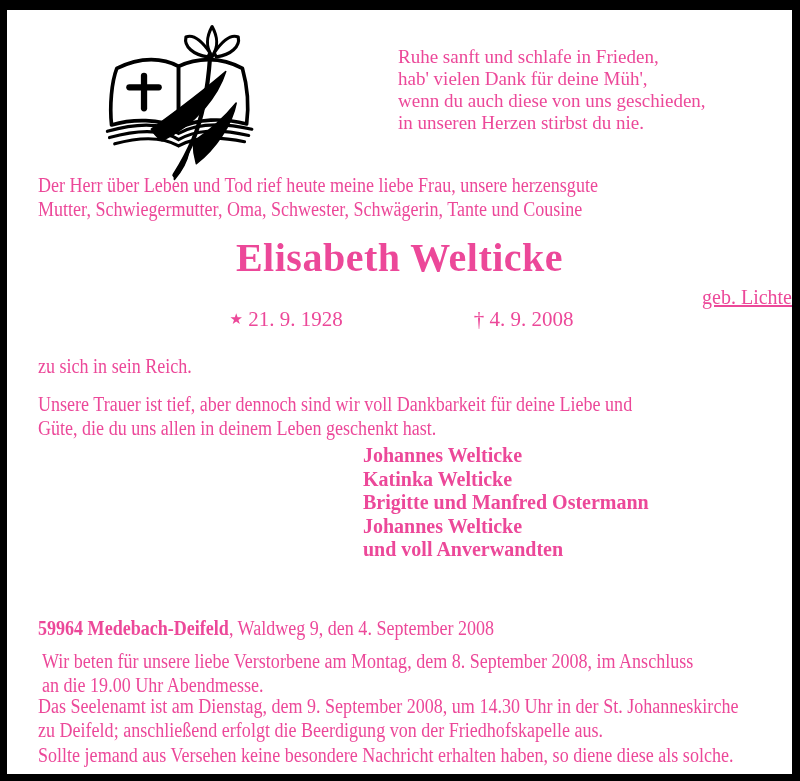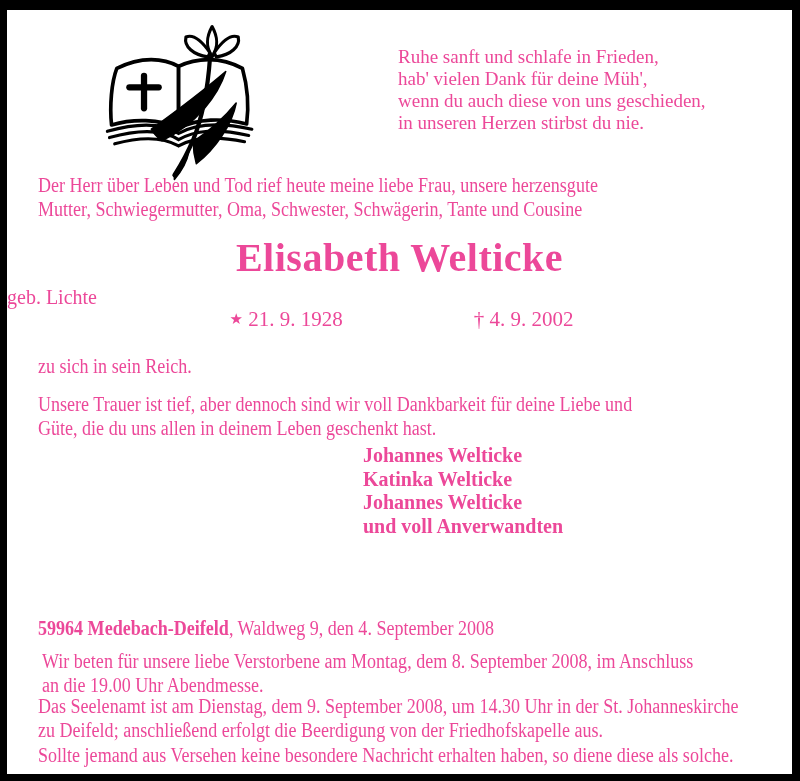--- a/index.html
+++ b/index.html
@@ -13,21 +13,21 @@
     overflow:hidden;
     font-family:"Liberation Serif","DejaVu Serif",serif;
     color:#ec4899;
   }
   .sheet{position:relative;width:100%;height:100%;}
   .abs{position:absolute;white-space:nowrap;}
   .cond{transform:scaleX(0.88);transform-origin:0 0;}
   .poem{left:391px;top:36px;font-size:19px;line-height:22px;}
   .intro{left:31px;top:163px;font-size:20.5px;line-height:24px;}
   .name{left:0;right:0;top:224px;text-align:center;font-size:40px;font-weight:bold;letter-spacing:0.5px;}
-  .maiden{left:0;right:0;top:276px;text-align:left;font-size:20px;}
+  .maiden{left:0;right:0;top:276px;text-align:right;font-size:20px;text-decoration:underline;}
   .dates{left:50%;top:297px;width:344px;margin-left:-170px;display:flex;justify-content:space-between;font-size:21px;text-align:center;}
   .star{font-size:15px;vertical-align:2px;}
   .body-par{font-size:20.5px;line-height:24px;}
   .reich{left:31px;top:344px;}
   .gratitude{left:31px;top:382px;}
   .mourners{left:356px;top:434px;font-size:20px;font-weight:bold;line-height:23.5px;}
   .address{left:31px;top:606px;}
   .address b{font-weight:bold;}
   .prayer{left:35px;top:639px;}
   .service{left:31px;top:684px;}
@@ -77,33 +77,34 @@
 
     <div class="abs intro cond">
       <div>Der Herr über Leben und Tod rief heute meine liebe Frau, unsere herzensgute</div>
       <div>Mutter, Schwiegermutter, Oma, Schwester, Schwägerin, Tante und Cousine</div>
     </div>
 
     <div class="abs name">Elisabeth Welticke</div>
     <div class="abs maiden">geb. Lichte</div>
     <div class="abs dates">
       <span><span class="star">★</span> <span>21. 9. 1928</span></span>
-      <span><span>†</span> <span>4. 9. 2002</span></span>
+      <span><span>†</span> <span>4. 9. 2008</span></span>
     </div>
 
     <div class="abs body-par reich cond">zu sich in sein Reich.</div>
 
     <div class="abs body-par gratitude cond">
       <div>Unsere Trauer ist tief, aber dennoch sind wir voll Dankbarkeit für deine Liebe und</div>
       <div>Güte, die du uns allen in deinem Leben geschenkt hast.</div>
     </div>
 
     <div class="abs mourners">
       <div>Johannes Welticke</div>
       <div>Katinka Welticke</div>
+      <div>Brigitte und Manfred Ostermann</div>
       <div>Johannes Welticke</div>
       <div>und voll Anverwandten</div>
     </div>
 
     <div class="abs body-par address cond">
       <b>59964 Medebach-Deifeld</b><span>, Waldweg 9, den 4. September 2008</span>
     </div>
 
     <div class="abs body-par prayer cond">
       <div>Wir beten für unsere liebe Verstorbene am Montag, dem 8. September 2008, im Anschluss</div>

